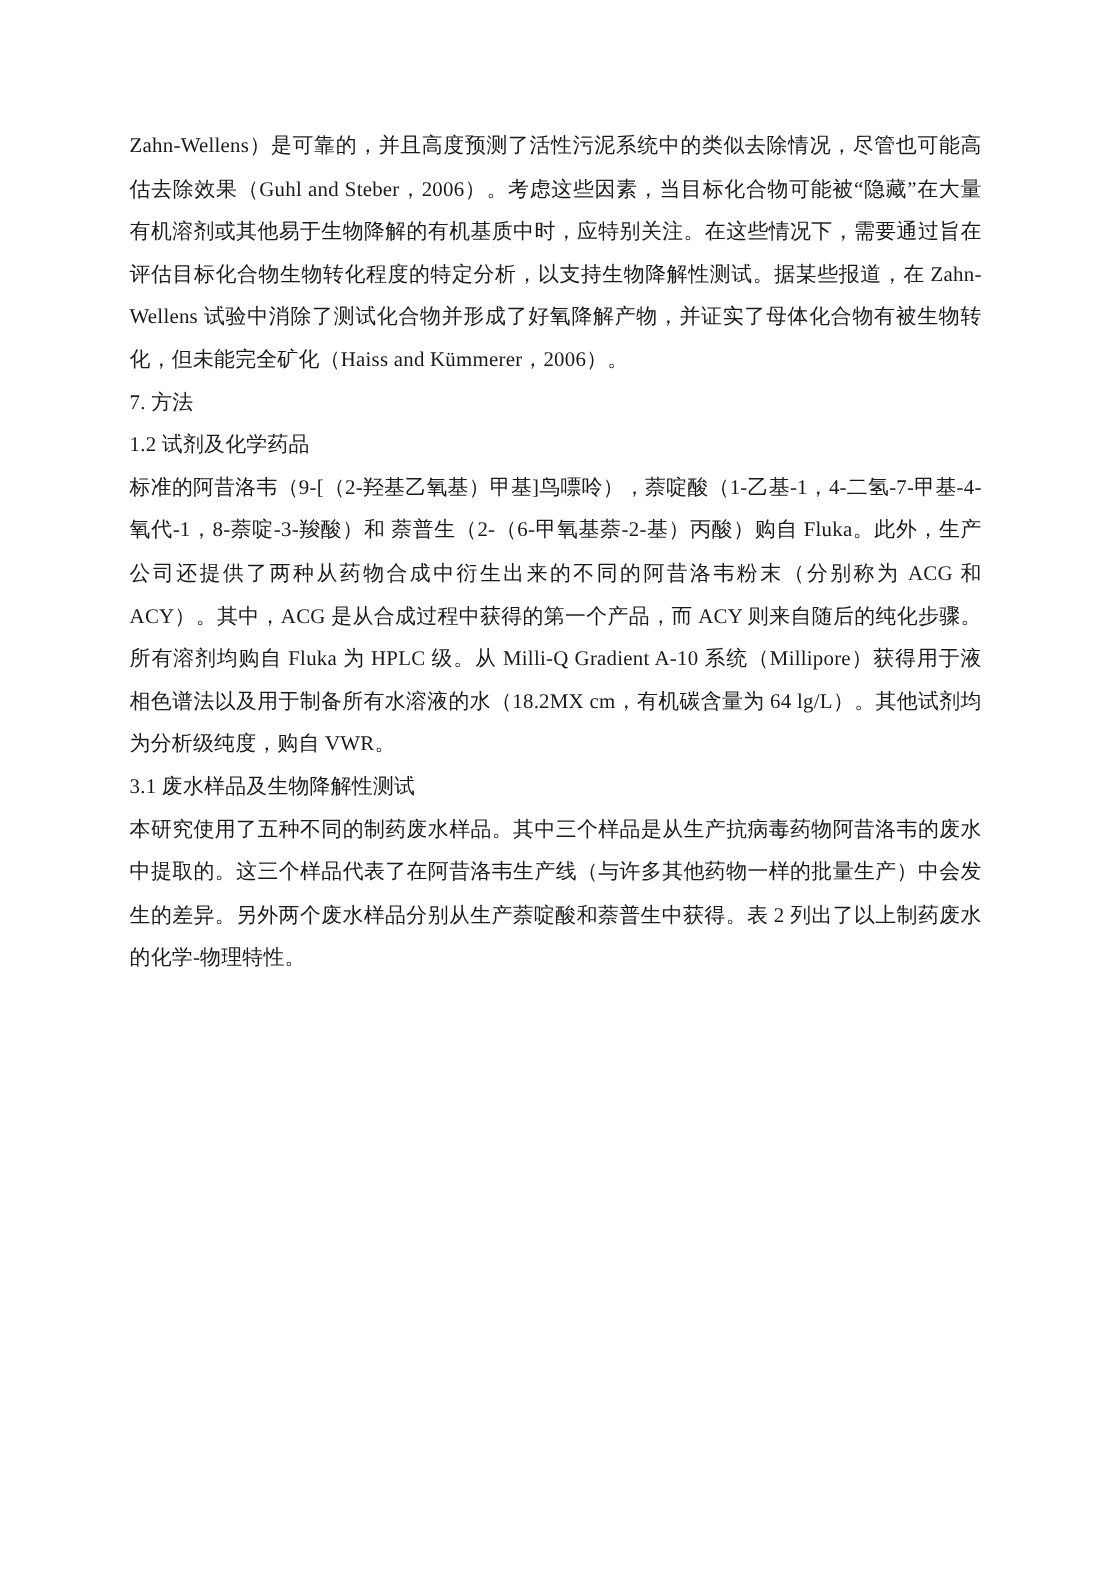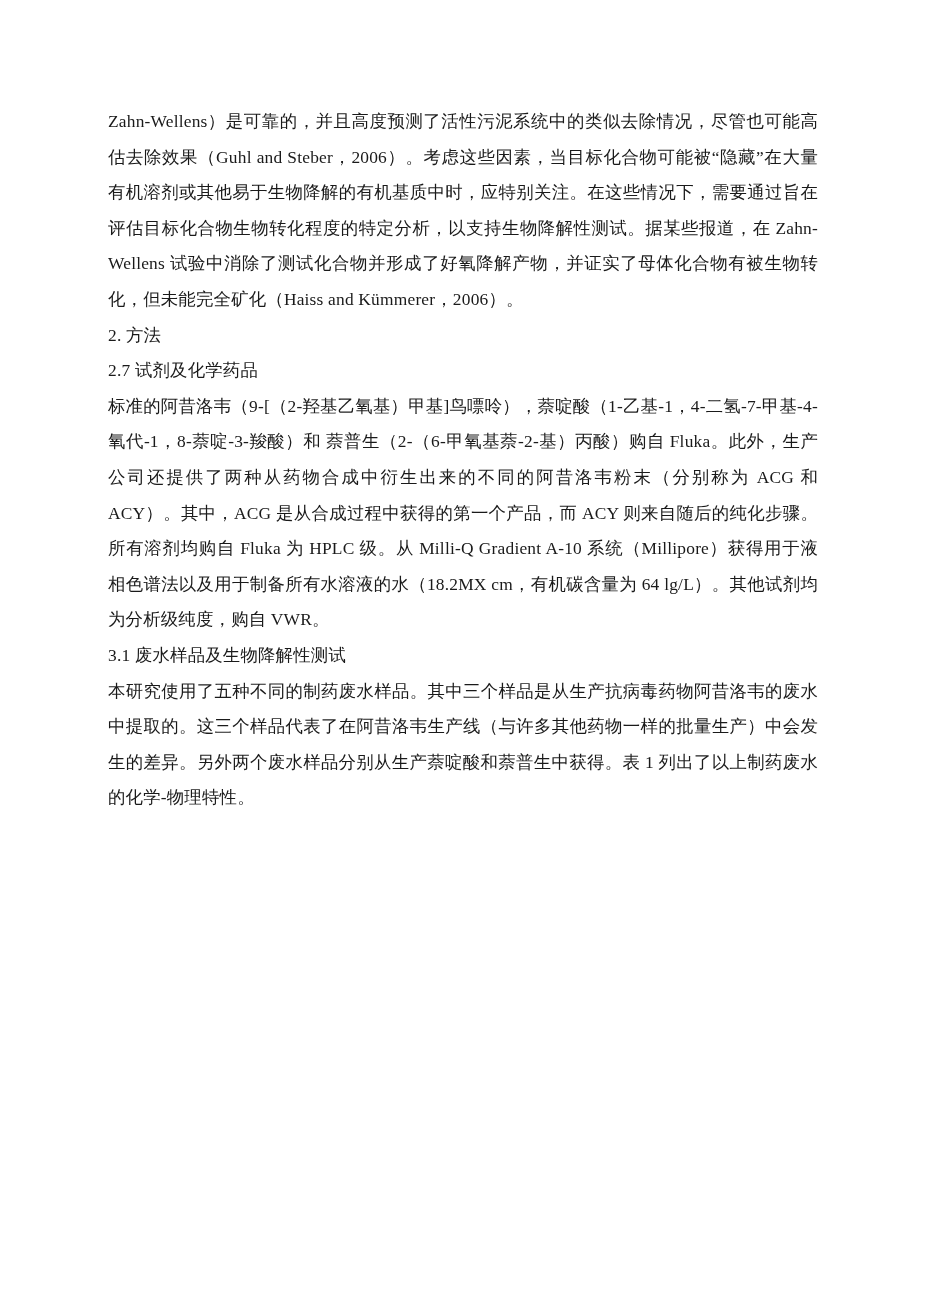--- a/index.html
+++ b/index.html
@@ -43,19 +43,19 @@
     text-align: left;
     letter-spacing: 0.2px;
   }
 </style>
 </head>
 <body>
 
 <div class="page">
   <div class="doc-body">
     <p class="para">Zahn-Wellens）是可靠的，并且高度预测了活性污泥系统中的类似去除情况，尽管也可能高估去除效果（Guhl and Steber，2006）。考虑这些因素，当目标化合物可能被“隐藏”在大量有机溶剂或其他易于生物降解的有机基质中时，应特别关注。在这些情况下，需要通过旨在评估目标化合物生物转化程度的特定分析，以支持生物降解性测试。据某些报道，在 Zahn-Wellens 试验中消除了测试化合物并形成了好氧降解产物，并证实了母体化合物有被生物转化，但未能完全矿化（Haiss and Kümmerer，2006）。</p>
-    <p class="heading">2. 方法</p>
-    <p class="heading">2.7 试剂及化学药品</p>
+    <p class="heading">7. 方法</p>
+    <p class="heading">1.2 试剂及化学药品</p>
     <p class="para">标准的阿昔洛韦（9-[（2-羟基乙氧基）甲基]鸟嘌呤），萘啶酸（1-乙基-1，4-二氢-7-甲基-4-氧代-1，8-萘啶-3-羧酸）和 萘普生（2-（6-甲氧基萘-2-基）丙酸）购自 Fluka。此外，生产公司还提供了两种从药物合成中衍生出来的不同的阿昔洛韦粉末（分别称为 ACG 和 ACY）。其中，ACG 是从合成过程中获得的第一个产品，而 ACY 则来自随后的纯化步骤。所有溶剂均购自 Fluka 为 HPLC 级。从 Milli-Q Gradient A-10 系统（Millipore）获得用于液相色谱法以及用于制备所有水溶液的水（18.2MX cm，有机碳含量为 64 lg/L）。其他试剂均为分析级纯度，购自 VWR。</p>
     <p class="heading">3.1 废水样品及生物降解性测试</p>
-    <p class="para">本研究使用了五种不同的制药废水样品。其中三个样品是从生产抗病毒药物阿昔洛韦的废水中提取的。这三个样品代表了在阿昔洛韦生产线（与许多其他药物一样的批量生产）中会发生的差异。另外两个废水样品分别从生产萘啶酸和萘普生中获得。表 1 列出了以上制药废水的化学-物理特性。</p>
+    <p class="para">本研究使用了五种不同的制药废水样品。其中三个样品是从生产抗病毒药物阿昔洛韦的废水中提取的。这三个样品代表了在阿昔洛韦生产线（与许多其他药物一样的批量生产）中会发生的差异。另外两个废水样品分别从生产萘啶酸和萘普生中获得。表 2 列出了以上制药废水的化学-物理特性。</p>
   </div>
 </div>
 
 </body></html>

